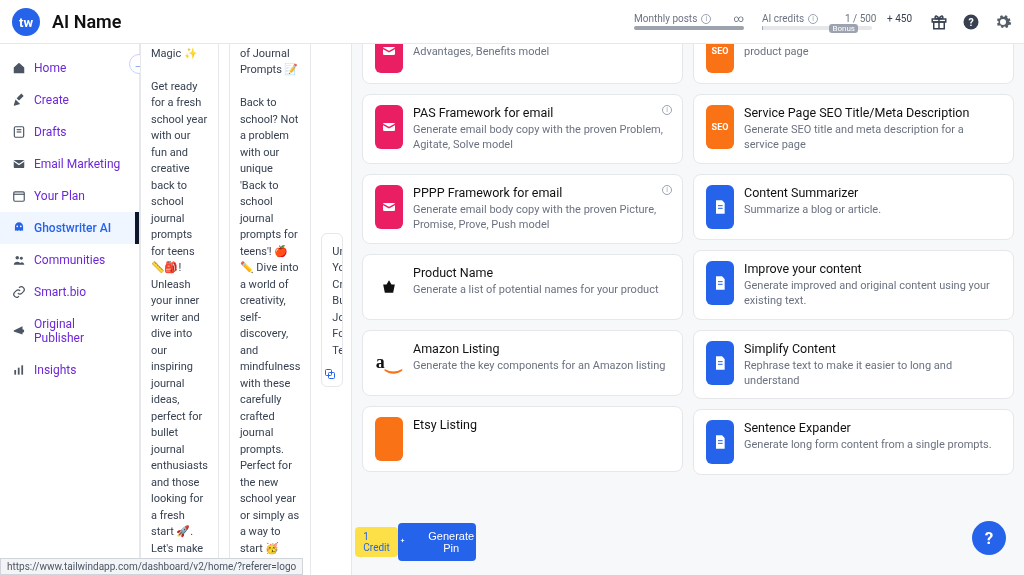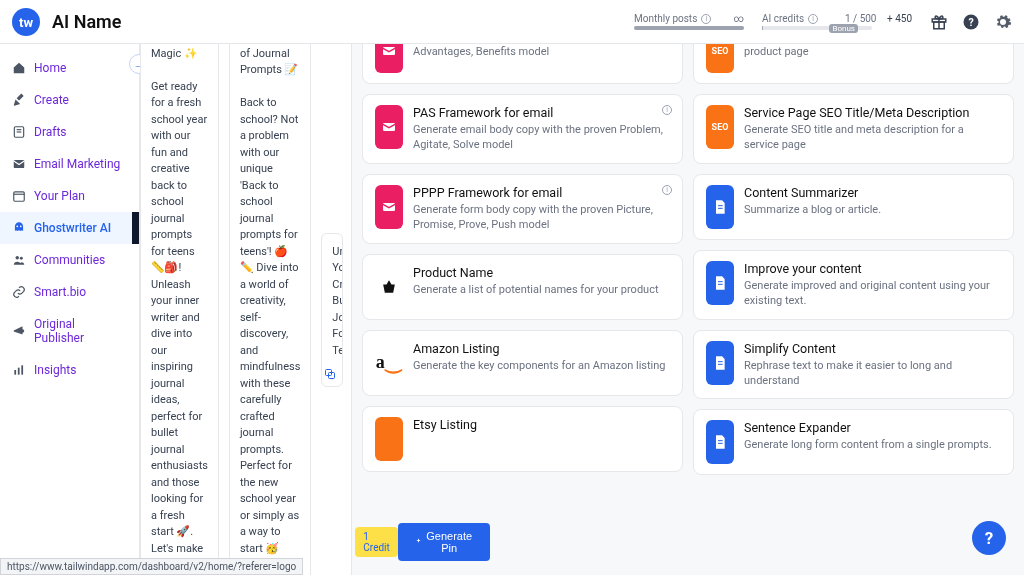--- a/index.html
+++ b/index.html
@@ -14,30 +14,30 @@
   .stat-bar-inner { height: 100%; background: #9ca3af; border-radius: 2px; }
   .stat-bonus { background:#9ca3af; color:#fff; font-size:8px; padding:0 3px; border-radius:3px; position:relative; top:-1px; }
   .top-icons { display: flex; gap: 14px; align-items: center; color: #374151; }
   .top-icons svg { width: 18px; height: 18px; }
   .info-icon { width:10px; height:10px; border:1px solid #9ca3af; border-radius:50%; display:inline-flex; align-items:center; justify-content:center; font-size:7px; color:#9ca3af; }
 
   .main { display: flex; height: calc(575px - 44px); }
   .sidebar { width: 140px; background: #fff; border-right: 1px solid #e5e7eb; padding-top: 8px; flex-shrink: 0; position: relative; }
   .side-toggle { position:absolute; top:10px; right:-10px; width:20px; height:20px; border:1px solid #c7d2fe; background:#fff; border-radius:50%; display:flex; align-items:center; justify-content:center; font-size:11px; color:#2563eb; }
   .side-item { display: flex; align-items: center; gap: 8px; padding: 9px 12px; font-size: 12px; color: #6d28d9; cursor: pointer; }
-  .side-item.active { background:#eff6ff; color:#2563eb; border-right:7px solid #0f172a; font-weight: 500; }
+  .side-item.active { background:#eff6ff; color:#2563eb; border-right:4px solid #0f172a; font-weight: 500; }
   .side-item svg { width:14px; height:14px; flex-shrink:0; }
 
   .content { flex: 1; display: flex; overflow: hidden; gap: 0; }
   .col-left { width: 212px; background:#fff; border-right:1px solid #e5e7eb; padding: 8px 0; display:flex; flex-direction:row; gap:10px; align-items:center; }
   .gen-card { width: 198px; background:#fff; border:1px solid #e5e7eb; border-radius:6px; padding:10px; font-size:11px; color:#374151; line-height:1.5; position:relative; }
   .copy-icon { position:absolute; bottom:6px; right:6px; color:#2563eb; }
   .gen-footer { width:198px; display:flex; align-items:center; justify-content:space-between; margin-top:auto; padding:6px 2px; }
   .credit-badge { background:#fde047; color:#2563eb; font-size:10px; padding:4px 8px; border-radius:4px; }
-  .gen-btn { background:#2563eb; color:#fff; border:none; border-radius:4px; padding:7px 16px; font-size:11px; display:flex; align-items:center; gap:2px; cursor:pointer; }
+  .gen-btn { background:#2563eb; color:#fff; border:none; border-radius:4px; padding:7px 0; font-size:11px; display:flex; align-items:center; gap:20px; cursor:pointer; }
 
   .col-right { flex:1; overflow:hidden; display:flex; padding:8px 10px; gap:10px; }
   .tpl-col { flex:1; display:flex; flex-direction:column; gap:10px; min-width:0; }
   .tpl-card { background:#fff; border:1px solid #e5e7eb; border-radius:8px; padding:10px 12px; display:flex; gap:10px; position:relative; }
   .tpl-card.cutoff-top { margin-top: -34px; }
   .tpl-icon { width:28px; height:44px; border-radius:6px; display:flex; align-items:center; justify-content:center; flex-shrink:0; color:#fff; font-size:16px; }
   .bg-pink { background:#e91e63; }
   .bg-blue { background:#2563eb; }
   .bg-orange { background:#f97316; }
   .bg-black { color:#111; }
@@ -234,21 +234,21 @@
           </div>
           <div class="tpl-card">
             <div class="tpl-icon bg-pink" style="">
               <svg viewBox="0 0 24 24" width="16" height="16" fill="#fff">
                 <rect x="3" y="6" width="18" height="12" rx="2"></rect>
                 <path d="M3 8l9 5 9-5" fill="none" stroke="#e91e63" stroke-width="2"></path>
               </svg>
             </div>
             <div style="flex:1;min-width:0">
               <h4>PPPP Framework for email</h4>
-              <p>Generate form body copy with the proven Picture, Promise, Prove, Push model</p>
+              <p>Generate email body copy with the proven Picture, Promise, Prove, Push model</p>
             </div>
             <span class="tpl-info info-icon">i</span>
           </div>
           <div class="tpl-card">
             <div class="tpl-icon bg-black" style="background:transparent;">
               <svg viewBox="0 0 24 24" width="20" height="20" fill="#111">
                 <path d="M5 9h14l-2 10H7zM9 9l3-5 3 5"></path>
               </svg>
             </div>
             <div style="flex:1;min-width:0">

